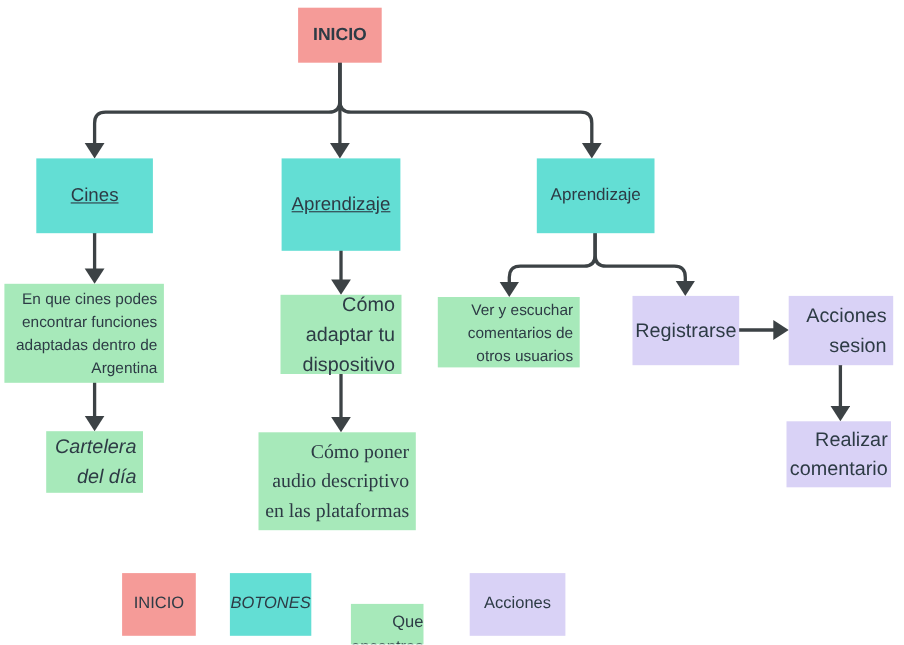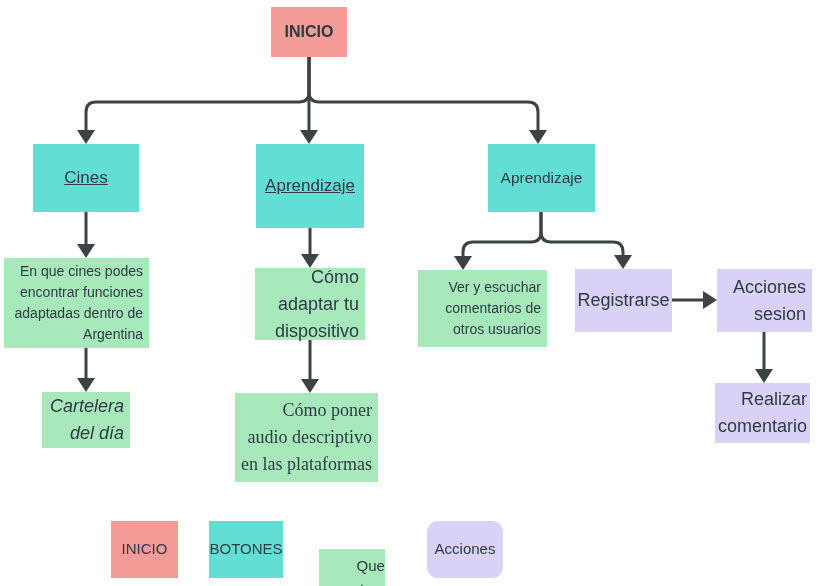--- a/index.html
+++ b/index.html
@@ -73,45 +73,45 @@
   </div>
 
   <div class="node t-verde fs-mid" style="left:255px;top:268px;width:110px;height:72px;">
     <span>Cómo adaptar tu dispositivo</span>
   </div>
 
   <div class="node t-verde fs-mid" style="left:235px;top:393px;width:143px;height:89px;font-family:Liberation Serif, serif;">
     <span>Cómo poner audio descriptivo en las plataformas</span>
   </div>
 
-  <div class="node t-verde fs-small" style="left:418px;top:270px;width:129px;height:77px;">
+  <div class="node t-verde fs-small" style="left:398px;top:270px;width:129px;height:64px;">
     <span>Ver y escuchar comentarios de otros usuarios</span>
   </div>
 
   <div class="node t-accion fs-mid" style="left:575px;top:269px;width:97px;height:63px;">
     <span>Registrarse</span>
   </div>
 
   <div class="node t-accion fs-mid" style="left:717px;top:269px;width:95px;height:63px;">
     <span>Acciones sesion</span>
   </div>
 
   <div class="node t-accion fs-mid" style="left:715px;top:383px;width:95px;height:60px;">
     <span>Realizar comentario</span>
   </div>
 
   <div class="node t-inicio fs-legend" style="left:111px;top:521px;width:67px;height:57px;">
     <span>INICIO</span>
   </div>
 
-  <div class="node t-boton fs-legend" style="left:209px;top:521px;width:74px;height:57px;">
+  <div class="node t-boton fs-legend" style="left:209px;top:521px;width:74px;height:57px;font-style:italic;">
     <span>BOTONES</span>
   </div>
 
   <div class="node t-verde fs-legend" style="left:319px;top:549px;width:66px;height:57px;">
     <span>Que encontras</span>
   </div>
 
-  <div class="node t-accion fs-legend" style="left:427px;top:521px;width:76px;height:57px;border-radius:11px;">
+  <div class="node t-accion fs-legend" style="left:427px;top:521px;width:87px;height:57px;">
     <span>Acciones</span>
   </div>
 
 </div>
 
 </body></html>

